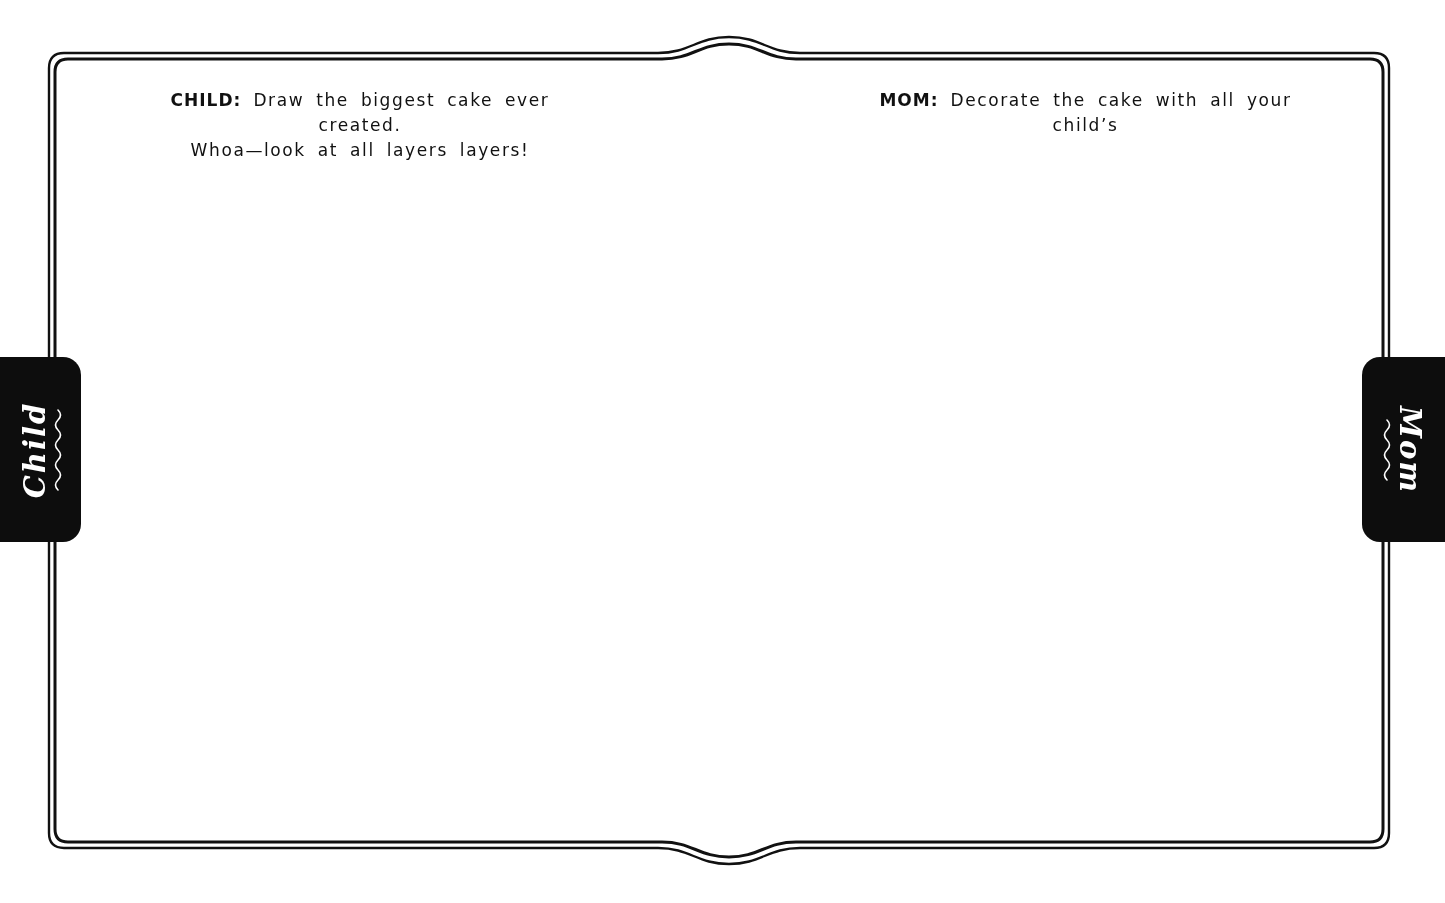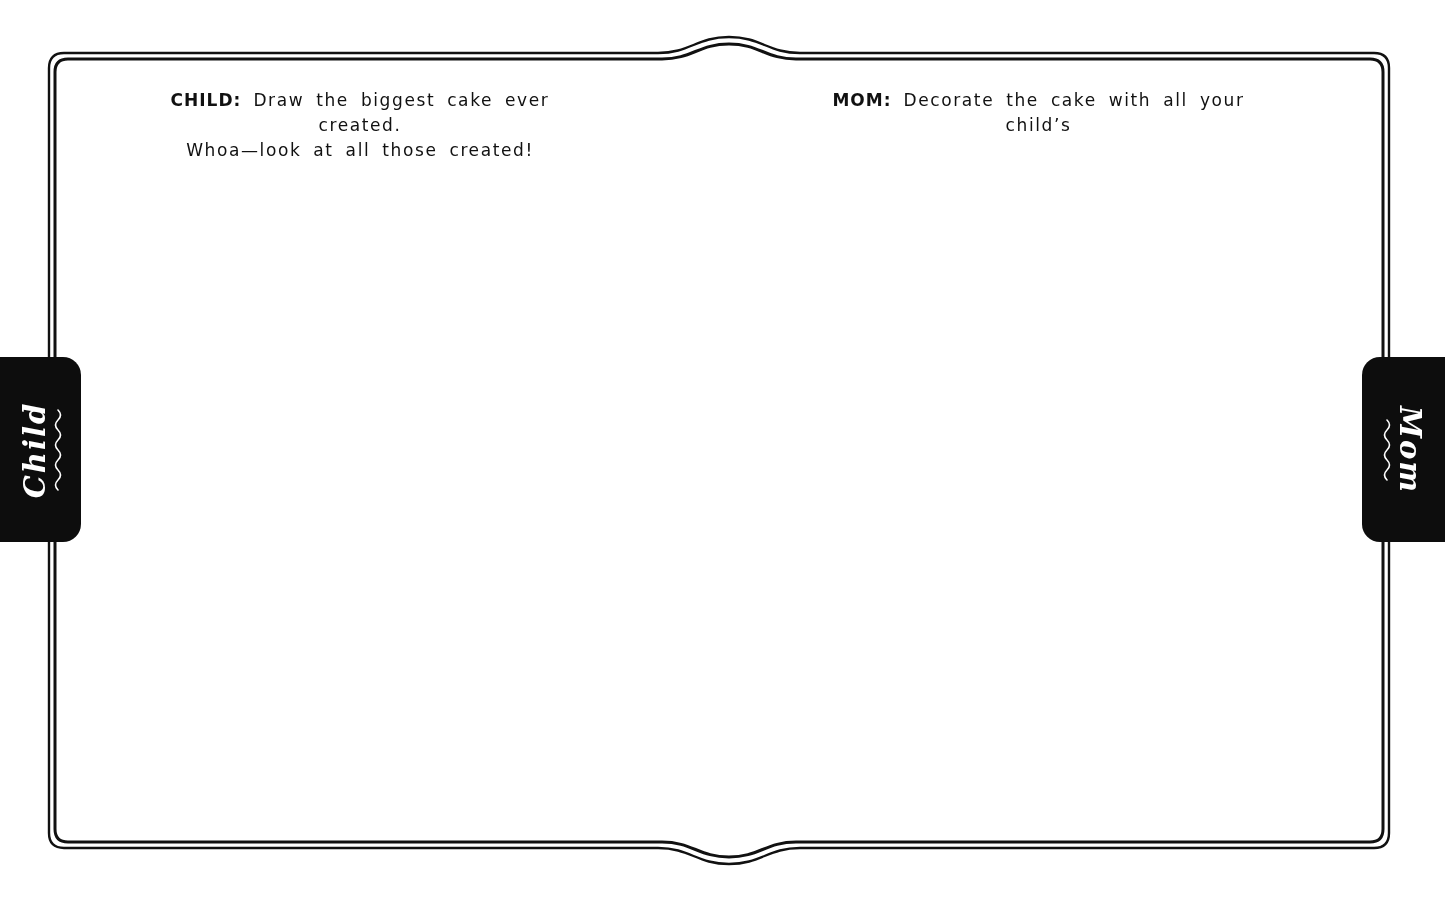--- a/index.html
+++ b/index.html
@@ -34,21 +34,21 @@
     line-height: 25px;
     letter-spacing: 1.6px;
     word-spacing: 5px;
     font-family: "DejaVu Sans", sans-serif;
   }
   .prompt .label {
     font-weight: 800;
     letter-spacing: 1px;
   }
   .prompt-child { left: 140px; width: 440px; }
-  .prompt-mom   { left: 811px; width: 455px; }
+  .prompt-mom   { left: 858px; width: 455px; }
 
   
   .tab {
     position: absolute;
     top: 357px;
     height: 185px;
     background: #0d0d0d;
     z-index: 5;
   }
   .tab-child {
@@ -110,21 +110,21 @@
              Q 1383 59 1383 72 V 829 Q 1383 842 1370 842 H 796
              C 766 842 759 857 729 857 C 699 857 692 842 662 842 H 68
              Q 55 842 55 829 V 72 Q 55 59 68 59 Z" fill="none" stroke="#111111" stroke-width="3"></path>
   </svg>
 
   <div class="prompt prompt-child">
     <div>
       <span class="label">CHILD:</span>
       <span>Draw the biggest cake ever created.</span>
     </div>
-    <div>Whoa—look at all those created!</div>
+    <div>Whoa—look at all layers layers!</div>
   </div>
 
   <div class="prompt prompt-mom">
     <div>
       <span class="label">MOM:</span>
       <span>Decorate the cake with all your child’s</span>
     </div>
   </div>
 
   <div class="drawing-area"></div>

